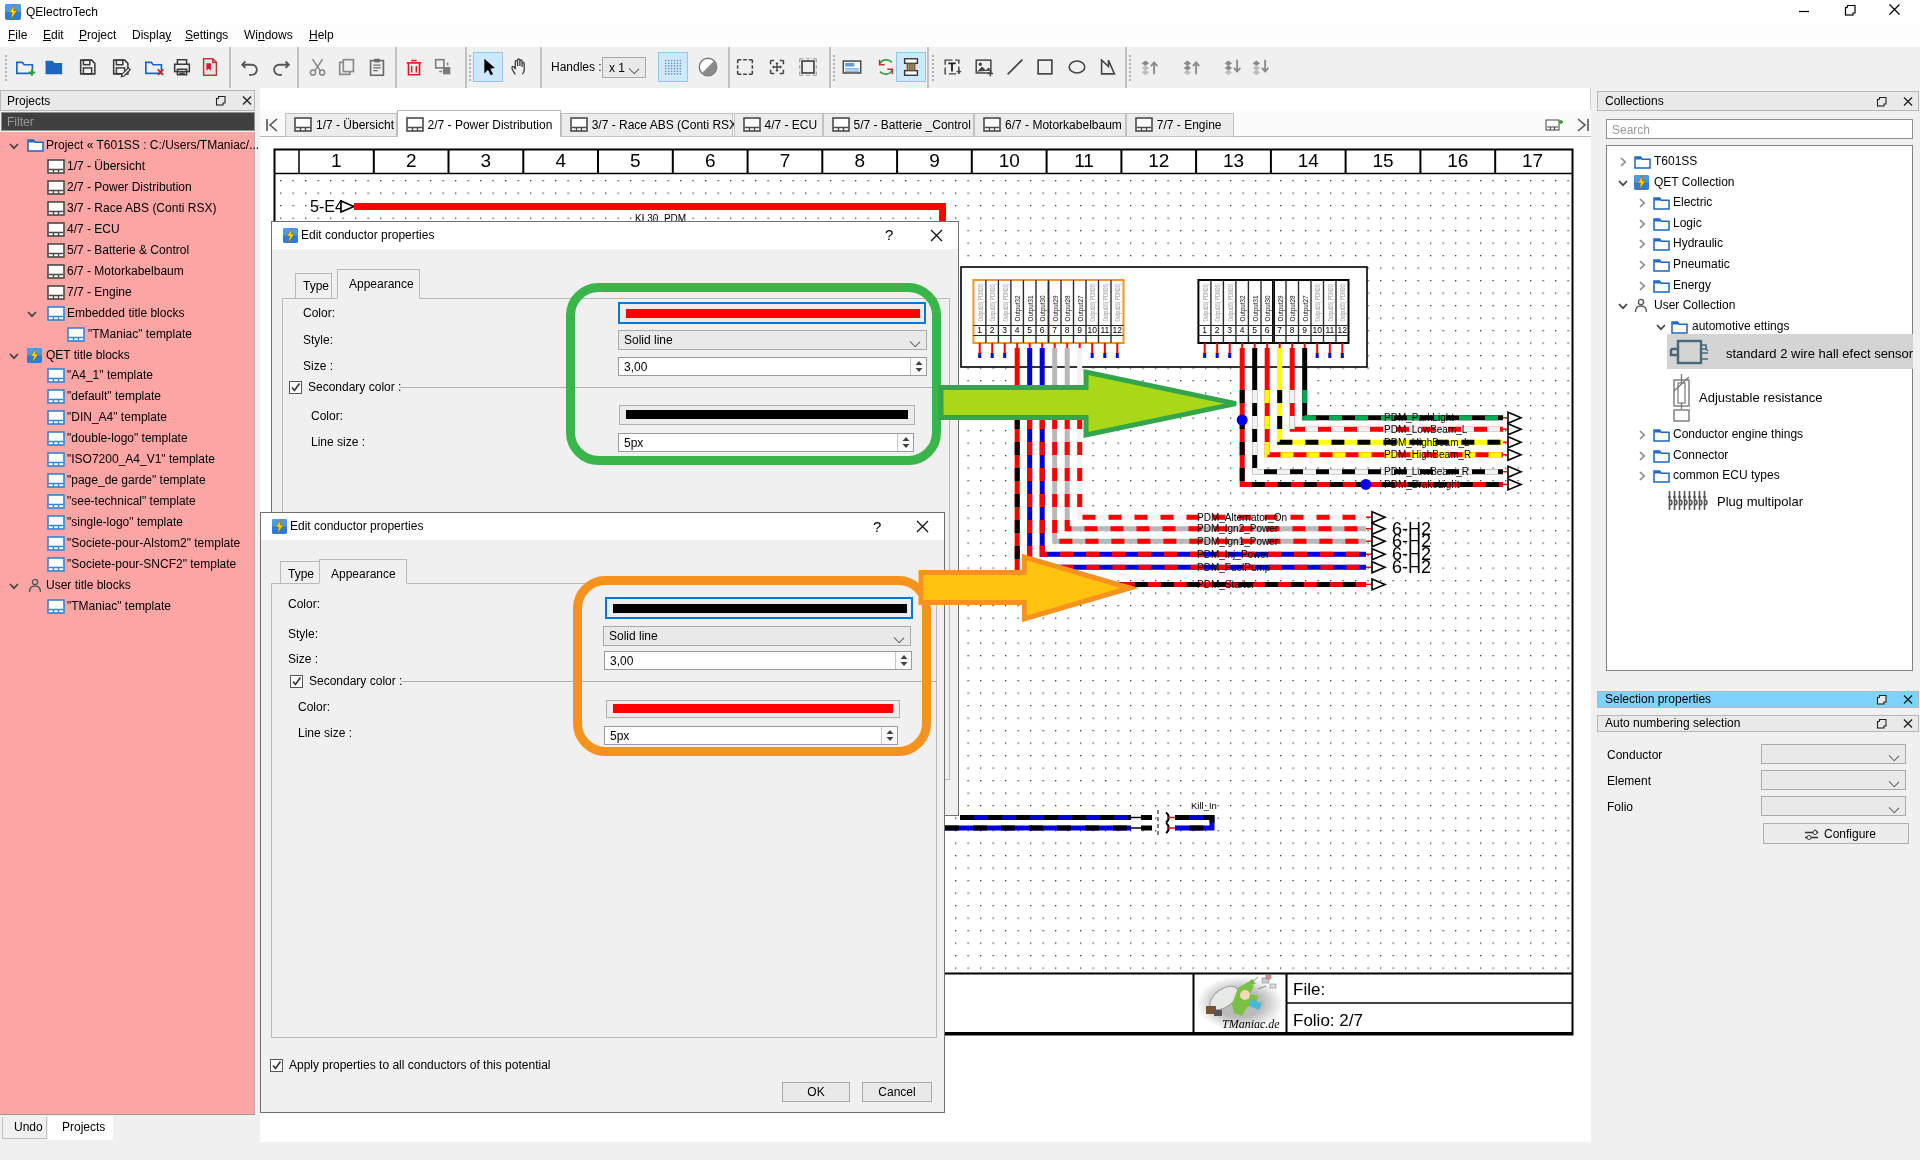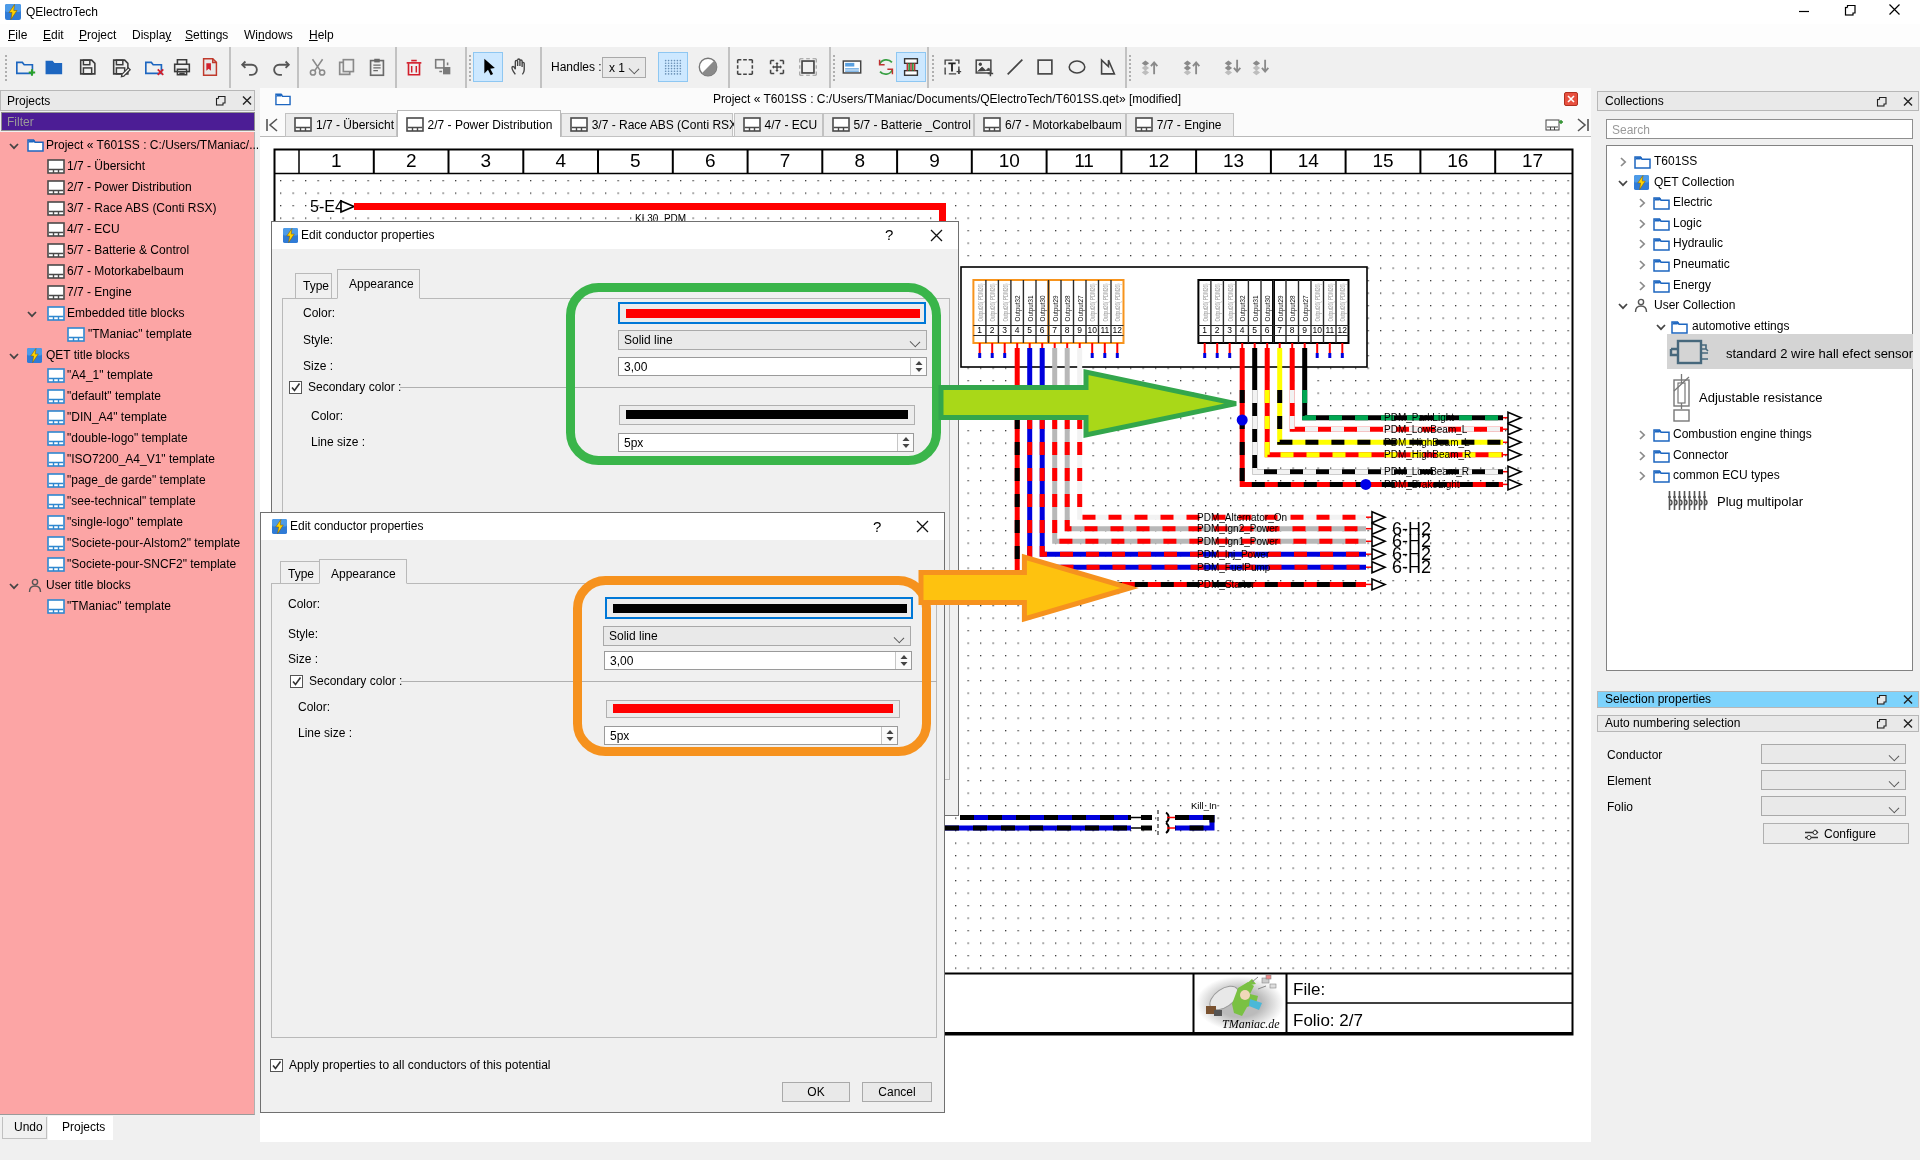--- a/index.html
+++ b/index.html
@@ -299,21 +299,21 @@
 
 <div class="abs" style="left:0;top:88px;width:256px;height:1054px;background:#f0f0f0">
   <div class="abs" style="left:0;top:2px;width:255px;height:21px;background:#e9e9e9;border:1px solid #b7b7b7">
     <div class="txt" style="left:6px;top:3px;font-size:12px">Projects</div>
     <svg class="abs" style="left:212px;top:3px" width="40" height="14" viewBox="0 0 40 14">
       <rect x="3.5" y="4.5" width="6.5" height="6.5" fill="#e9e9e9" stroke="#222" stroke-width="1.1"></rect>
       <path d="M5.5 4.5 v-2 h6.5 v6.5 h-2" fill="#e9e9e9" stroke="#222" stroke-width="1.1"></path>
       <path d="M30 2.5 l8 8 M38 2.5 l-8 8" stroke="#222" stroke-width="1.4"></path>
     </svg>
   </div>
-  <div class="abs" style="left:1px;top:24px;width:254px;height:19px;background:#4c1d95;border:1px solid #8f8f8f">
+  <div class="abs" style="left:1px;top:24px;width:254px;height:19px;background:#404040;border:1px solid #8f8f8f">
     <div class="txt" style="left:5px;top:2px;font-size:12px;color:#9a9a9a">Filter</div>
   </div>
   <div class="abs" style="left:0;top:44px;width:255px;height:983px;background:#fca5a5;border-right:1px solid #b0b0b0;border-bottom:1px solid #9a9a9a">
       <svg class="abs" style="left:8px;top:8px" width="12" height="12" viewBox="0 0 12 12">
         <path d="M2 4 l4 4.2 4-4.2" fill="none" stroke="#444" stroke-width="1.7"></path>
       </svg>
       <svg class="abs" style="left:27px;top:6px" width="17" height="14" viewBox="0 0 17 14">
         <path d="M1 13 v-11 h5.5 l1.5 2.2 h8 v8.8 z" fill="#fff" stroke="#1d66c0" stroke-width="1.5"></path>
         <path d="M1 4.4 h5.5 l1.5-2.2 h-5.5 z" fill="#1d66c0"></path>
       </svg>
@@ -441,32 +441,20 @@
     </div>
   </div>
 <div class="abs" style="left:2px;top:1117px;width:45px;height:22px;background:#f0f0f0;border:1px solid #c0c0c0;border-top:none">
     <div class="txt" style="left:11px;top:3px;font-size:12px">Undo</div>
   </div>
 <div class="abs" style="left:48px;top:1116px;width:65px;height:24px;background:#fff">
     <div class="txt" style="left:14px;top:4px;font-size:12px">Projects</div>
   </div>
 
 <div class="abs" style="left:260px;top:88px;width:1331px;height:1054px;background:#ffffff;border-right:1px solid #cfcfcf;border-bottom:1px solid #b9b9b9">
-  <div class="abs" style="left:0;top:0;width:1331px;height:22px;background:#fbfbfb">
-    <svg class="abs" style="left:15px;top:3px" width="16" height="16" viewBox="0 0 17 14">
-      <path d="M1 13 v-11 h5.5 l1.5 2.2 h8 v8.8 z" fill="#fff" stroke="#1d66c0" stroke-width="1.5"></path>
-        <path d="M1 4.4 h5.5 l1.5-2.2 h-5.5 z" fill="#1d66c0"></path>
-    </svg>
-    <div class="txt" style="left:453px;top:4px;font-size:12px">Project « T601SS : C:/Users/TManiac/Documents/QElectroTech/T601SS.qet» [modified]</div>
-    <div class="abs" style="left:1304px;top:4px;width:14px;height:14px;background:#e8503f;border:1px solid #b03020;border-radius:2px">
-      <svg width="12" height="12" viewBox="0 0 12 12">
-          <path d="M3 3 l6 6 M9 3 l-6 6" stroke="#fff" stroke-width="1.6"></path>
-        </svg>
-    </div>
-  </div>
   <div class="abs" style="left:0;top:22px;width:1331px;height:27px;background:#fbfbfb;border-bottom:1px solid #b9b9b9">
     <svg class="abs" style="left:5px;top:8px" width="18" height="14" viewBox="0 0 18 14">
         <path d="M2 1 v12 M12 1 L5 7 l7 6" stroke="#555" stroke-width="1.6" fill="none"></path>
       </svg>
     <svg class="abs" style="left:1316px;top:8px" width="14" height="14" viewBox="0 0 14 14">
         <path d="M12 1 v12 M2 1 l7 6 -7 6" stroke="#555" stroke-width="1.6" fill="none"></path>
       </svg>
     <svg class="abs" style="left:1285px;top:9px" width="18" height="13" viewBox="0 0 18 13">
         <rect x="1" y="1" width="13" height="10" fill="#fff" stroke="#444"></rect>
         <path d="M2 8 h11 M5.5 8 v3 M9.5 8 v3" stroke="#444" fill="none"></path>
@@ -1048,21 +1036,21 @@
 <rect x="3" y="36" width="15" height="11" fill="#fff" stroke="#777" stroke-width="1.4"></rect>
 </svg>
       <div class="txt" style="left:92px;top:244px;font-size:13px">Adjustable resistance</div>
       <svg class="abs" style="left:29px;top:283px" width="12" height="12" viewBox="0 0 12 12">
         <path d="M4 2 l4.2 4 -4.2 4" fill="none" stroke="#8a8a8a" stroke-width="1.7"></path>
       </svg>
       <svg class="abs" style="left:46px;top:282px" width="17" height="14" viewBox="0 0 17 14">
         <path d="M1 13 v-11 h5.5 l1.5 2.2 h8 v8.8 z" fill="#fff" stroke="#1d66c0" stroke-width="1.5"></path>
         <path d="M1 4.4 h5.5 l1.5-2.2 h-5.5 z" fill="#1d66c0"></path>
       </svg>
-      <div class="txt" style="left:66px;top:281px;font-size:12px">Combustion engine things</div>
+      <div class="txt" style="left:66px;top:281px;font-size:12px">Conductor engine things</div>
       <svg class="abs" style="left:29px;top:303.6px" width="12" height="12" viewBox="0 0 12 12">
         <path d="M4 2 l4.2 4 -4.2 4" fill="none" stroke="#8a8a8a" stroke-width="1.7"></path>
       </svg>
       <svg class="abs" style="left:46px;top:302.6px" width="17" height="14" viewBox="0 0 17 14">
         <path d="M1 13 v-11 h5.5 l1.5 2.2 h8 v8.8 z" fill="#fff" stroke="#1d66c0" stroke-width="1.5"></path>
         <path d="M1 4.4 h5.5 l1.5-2.2 h-5.5 z" fill="#1d66c0"></path>
       </svg>
       <div class="txt" style="left:66px;top:301.6px;font-size:12px">Connector</div>
       <svg class="abs" style="left:29px;top:324.20000000000005px" width="12" height="12" viewBox="0 0 12 12">
         <path d="M4 2 l4.2 4 -4.2 4" fill="none" stroke="#8a8a8a" stroke-width="1.7"></path>

